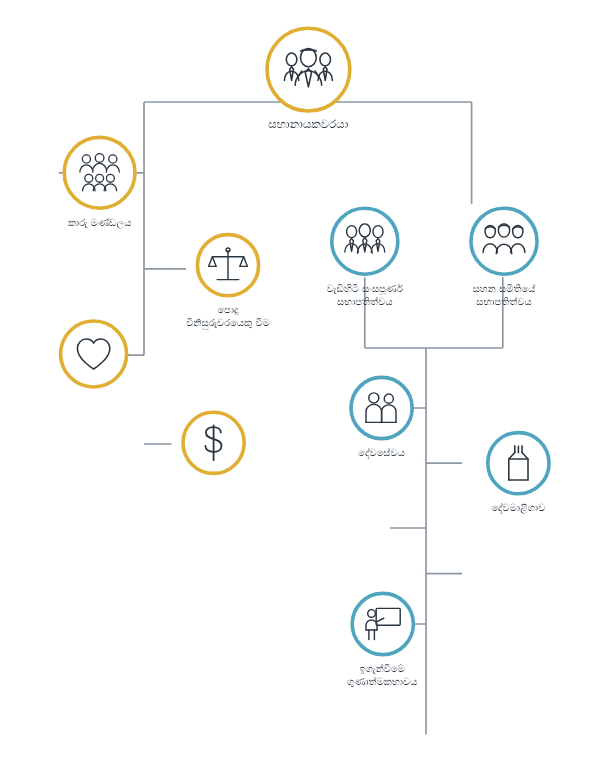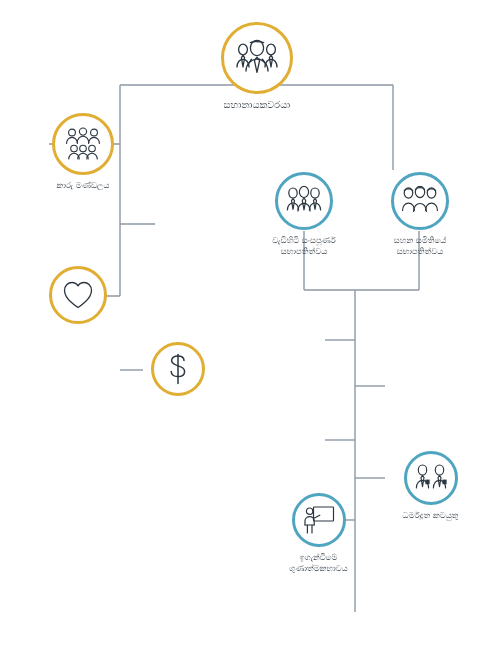--- a/index.html
+++ b/index.html
@@ -104,20 +104,37 @@
             <path d="M4.8 32c0-3.2 2.3-5.8 5.2-5.8s5.2 2.6 5.2 5.8"></path>
             <path d="M13.8 32c0-3.2 2.3-5.8 5.2-5.8s5.2 2.6 5.2 5.8"></path>
             <path d="M22.8 32c0-3.2 2.3-5.8 5.2-5.8s5.2 2.6 5.2 5.8"></path>
           </g>
         </svg>
       </span>
     </div>
     <div class="label">කාරු මණ්ඩලය</div>
   </div>
 
+  <div class="node" style="left:122px;top:194px;width:130px;">
+    <div class="ring gold r54">
+      <span class="icon">
+        <svg width="34" height="32" viewBox="0 0 34 32">
+          <g fill="none" stroke="#2b3640" stroke-width="1.2" stroke-linecap="round" stroke-linejoin="round">
+            <path d="M17 4v23M8 28h18"></path>
+            <path d="M4 9h26"></path>
+            <path d="M4 9l-3.2 8h6.4z"></path>
+            <path d="M30 9l-3.2 8h6.4z"></path>
+            <circle cx="17" cy="3.2" r="1.6"></circle>
+          </g>
+        </svg>
+      </span>
+    </div>
+    <div class="label">පොදු
+විනිසුරුවරයෙකු වීම</div>
+  </div>
 
   <div class="node" style="left:10px;top:266px;width:130px;">
     <div class="ring gold r58">
       <span class="icon">
         <svg width="32" height="30" viewBox="0 0 32 30">
           <path d="M16 27.5C16 27.5 2.5 19.4 2.5 10.4 2.5 5.9 5.9 2.5 10 2.5c2.6 0 4.8 1.4 6 3.4 1.2-2 3.4-3.4 6-3.4 4.1 0 7.5 3.4 7.5 7.9 0 9-13.5 17.1-13.5 17.1z" fill="none" stroke="#2b3640" stroke-width="1.3" stroke-linejoin="round"></path>
         </svg>
       </span>
     </div>
   </div>
@@ -172,20 +189,36 @@
             <path d="M15.4 3.4c1.8-2.3 7.4-2.3 9.2 0"></path>
             <path d="M13.6 25.4c0-4.7 2.9-7.9 6.4-7.9s6.4 3.2 6.4 7.9"></path>
           </g>
         </svg>
       </span>
     </div>
     <div class="label">සහන සමිතියේ
 සභාපතිත්වය</div>
   </div>
 
+  <div class="node" style="left:260px;top:313px;width:110px;">
+    <div class="ring blue r54">
+      <span class="icon">
+        <svg width="32" height="28" viewBox="0 0 32 28">
+          <g fill="none" stroke="#2b3640" stroke-width="1.2" stroke-linecap="round" stroke-linejoin="round">
+            <circle cx="9.5" cy="5.6" r="4.2"></circle>
+            <circle cx="22" cy="6.2" r="3.8"></circle>
+            <path d="M3 26V17c0-3.4 2.9-6 6.5-6s6.5 2.6 6.5 6v9"></path>
+            <path d="M16 26V17c0-3.2 2.7-5.6 6-5.6s6 2.4 6 5.6v9"></path>
+            <path d="M3 26h25"></path>
+          </g>
+        </svg>
+      </span>
+    </div>
+    <div class="label">දේවසේවය</div>
+  </div>
 
 
   <div class="node" style="left:258px;top:493px;width:115px;">
     <div class="ring blue r54">
       <span class="icon">
         <svg width="32" height="30" viewBox="0 0 32 30">
           <g fill="none" stroke="#2b3640" stroke-width="1.2" stroke-linecap="round" stroke-linejoin="round">
             <rect x="10.5" y="2" width="20" height="14" rx="0.8"></rect>
             <circle cx="6.6" cy="6.2" r="3.2"></circle>
             <path d="M2 20v-4c0-2.4 2-4.3 4.6-4.3s4.6 1.9 4.6 4.3v4"></path>
@@ -193,34 +226,32 @@
             <path d="M2 20h9.2"></path>
             <path d="M4.4 20v8M9 20v8"></path>
           </g>
         </svg>
       </span>
     </div>
     <div class="label">ඉගැන්වීමේ
 ගුණාත්මකභාවය</div>
   </div>
 
-
-  <div class="node" style="left:370px;top:451px;width:115px;">
+  <div class="node" style="left:374px;top:359px;width:110px;">
     <div class="ring blue r54">
       <span class="icon">
-        <svg width="36" height="28" viewBox="0 0 36 28">
-          <g fill="none" stroke="#2b3640" stroke-width="1.15" stroke-linecap="round" stroke-linejoin="round">
-            <ellipse cx="9.5" cy="6" rx="4.2" ry="5"></ellipse>
-            <path d="M3.4 24c0-4.6 2.7-7.6 6.1-7.6s6.1 3 6.1 7.6"></path>
-            <path d="M9.5 11.4l-1.5 2.2 1.5 9 1.5-9z"></path>
-            <rect x="12.4" y="15.6" width="4.2" height="4.6" fill="#2b3640" stroke="none"></rect>
-            <ellipse cx="26.5" cy="6" rx="4.2" ry="5"></ellipse>
-            <path d="M20.4 24c0-4.6 2.7-7.6 6.1-7.6s6.1 3 6.1 7.6"></path>
-            <path d="M26.5 11.4L25 13.6l1.5 9 1.5-9z"></path>
-            <rect x="29.4" y="15.6" width="4.2" height="4.6" fill="#2b3640" stroke="none"></rect>
-          </g>
-        </svg>
-      </span>
-    </div>
-    <div class="label">ධර්මදූත කටයුතු</div>
-  </div>
+        <svg width="28" height="32" viewBox="0 0 28 32">
+          <g fill="none" stroke="#2b3640" stroke-width="1.3" stroke-linecap="round" stroke-linejoin="round">
+            <path d="M6 30V12.5h16V30"></path>
+            <path d="M6 12.5l5-5.5"></path>
+            <path d="M22 12.5l-5-5.5"></path>
+            <path d="M11 7V1.5M17 7V1.5"></path>
+            <path d="M14 7.2V2"></path>
+            <path d="M6 30h16"></path>
+          </g>
+        </svg>
+      </span>
+    </div>
+    <div class="label">දේවමාළිගාව</div>
+  </div>
+
 
 </div>
 
 </body></html>

